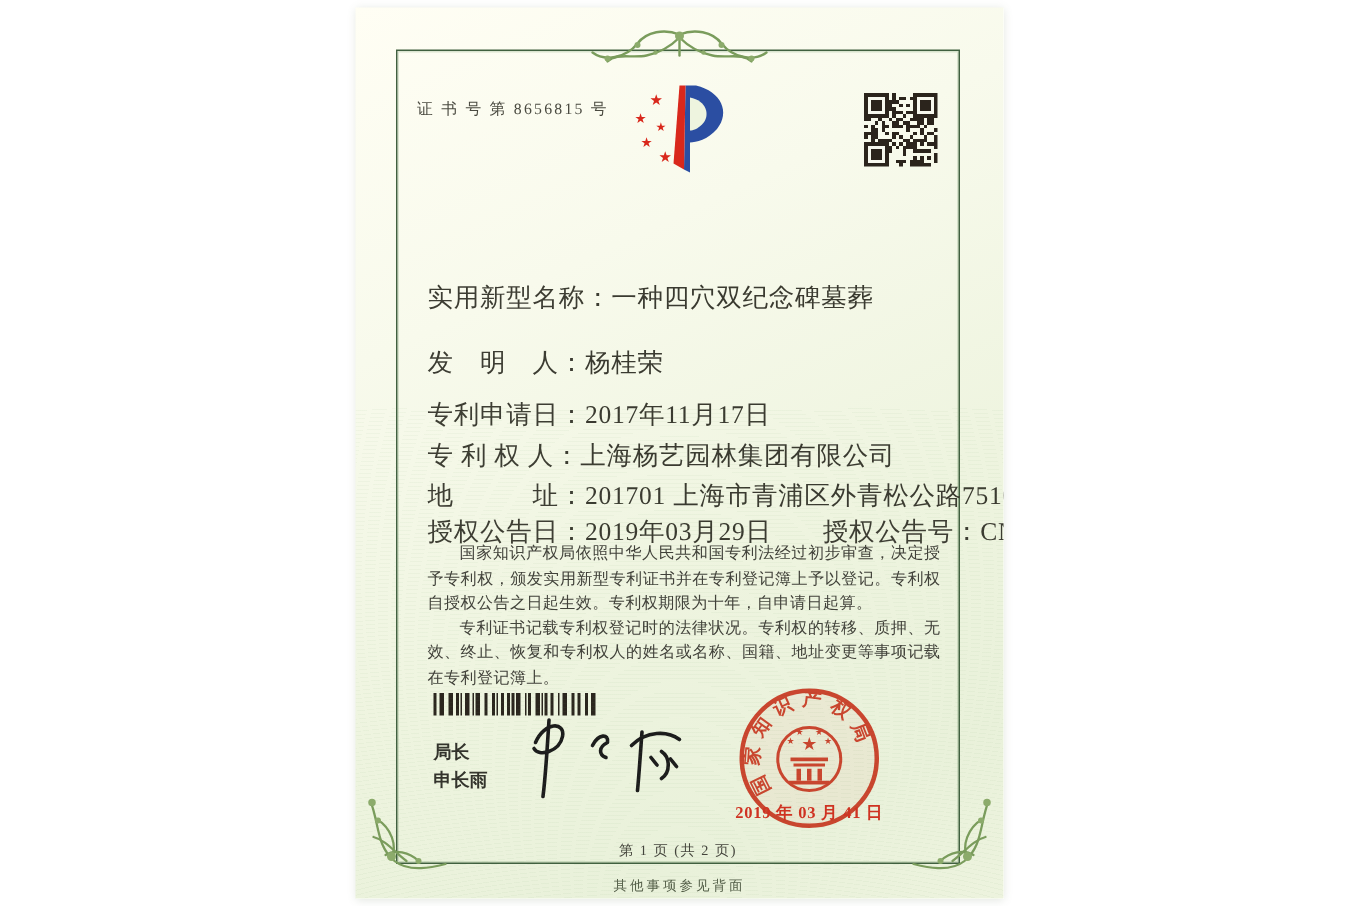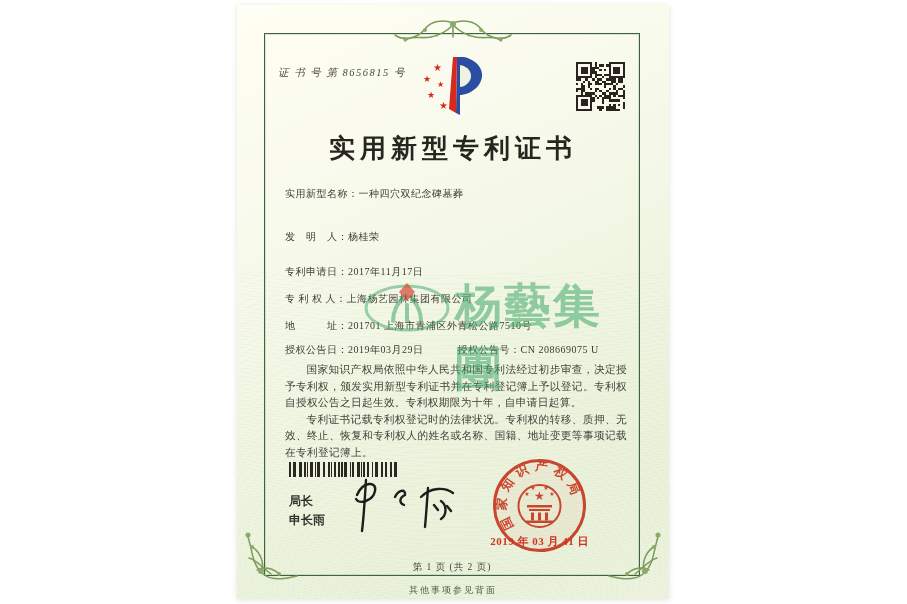--- a/index.html
+++ b/index.html
@@ -17,32 +17,32 @@
     pointer-events:none; }
 
   .frame { position:absolute; left:27px; top:28px; width:376px; height:543px;
     border:1.6px solid #40603f; box-shadow:inset 0 0 0 1px rgba(120,160,110,.25); }
 
   .ornament-top { position:absolute; left:50%; top:12px; transform:translateX(-50%); }
   .flourish { position:absolute; width:58px; height:58px; }
   .flourish.bl { left:6px; top:519px; }
   .flourish.br { right:6px; top:519px; transform:scaleX(-1); }
 
-  .cert-no { position:absolute; left:41px; top:61px; font-size:10.5px; letter-spacing:1.5px; color:#4a4a40;font-style:italic; }
+  .cert-no { position:absolute; left:41px; top:61px; font-size:10.5px; letter-spacing:1.5px; color:#4a4a40; }
 
   
   .logo { position:absolute; left:178px; top:48px; width:80px; height:70px; }
   .logo .star { position:absolute; color:#d9281c; line-height:1; }
 
   .qr { position:absolute; left:339px; top:57px; width:49px; height:49px; }
 
   .title { position:absolute; left:0; top:126px; width:100%; text-align:center;
     font-size:26px; letter-spacing:5px; color:#26261f; font-weight:600; }
 
-  .row { position:absolute; left:48px; font-size:10px; color:#3d3d33; letter-spacing:.5px; white-space:nowrap; }
+  .row { position:absolute; left:48px; font-size:17px; color:#3d3d33; letter-spacing:.5px; white-space:nowrap; }
   .row .lbl { color:#3d3d33; }
   .row .val { color:#3a3a30; }
   .grant { display:flex; gap:34px; }
 
   .body-text { position:absolute; left:48px; top:356px; width:342px;
     font-size:10.7px; line-height:16.6px; color:#41413a; text-align:justify; letter-spacing:.3px; }
   .body-text p { text-indent:2em; }
 
   
   .watermark { position:absolute; left:126px; top:268px; width:285px; height:66px;
@@ -280,21 +280,20 @@
         <rect x="20" y="19" width="1" height="1" fill="#2b241c"></rect>
         <rect x="10" y="20" width="1" height="1" fill="#2b241c"></rect>
         <rect x="13" y="20" width="1" height="1" fill="#2b241c"></rect>
         <rect x="14" y="20" width="1" height="1" fill="#2b241c"></rect>
         <rect x="15" y="20" width="1" height="1" fill="#2b241c"></rect>
         <rect x="16" y="20" width="1" height="1" fill="#2b241c"></rect>
         <rect x="17" y="20" width="1" height="1" fill="#2b241c"></rect>
         <rect x="18" y="20" width="1" height="1" fill="#2b241c"></rect>
       </svg>
 
-    <div class="title">实用新型专利证书</div>
 
     <div class="row" style="top:182px">
       <span class="lbl">实用新型名称：</span><span class="val">一种四穴双纪念碑墓葬</span>
     </div>
     <div class="row" style="top:225px">
       <span class="lbl">发　明　人：</span><span class="val">杨桂荣</span>
     </div>
     <div class="row" style="top:260px">
       <span class="lbl">专利申请日：</span><span class="val">2017年11月17日</span>
     </div>
@@ -311,28 +310,20 @@
       <span>
         <span class="lbl">授权公告号：</span><span class="val">CN 208669075 U</span>
       </span>
     </div>
 
     <div class="body-text">
       <p>国家知识产权局依照中华人民共和国专利法经过初步审查，决定授予专利权，颁发实用新型专利证书并在专利登记簿上予以登记。专利权自授权公告之日起生效。专利权期限为十年，自申请日起算。</p>
       <p>专利证书记载专利权登记时的法律状况。专利权的转移、质押、无效、终止、恢复和专利权人的姓名或名称、国籍、地址变更等事项记载在专利登记簿上。</p>
     </div>
 
-    <div class="watermark">
-      <svg class="wm-logo" width="88" height="52" viewBox="0 0 88 52">
-        <ellipse cx="44" cy="27" rx="41" ry="22" fill="none" stroke="rgba(62,168,104,.5)" stroke-width="3"></ellipse>
-        <path d="M30 40 C30 28 36 22 40 16 M58 40 C58 28 52 22 48 16 M44 40 L44 24" fill="none" stroke="rgba(62,168,104,.55)" stroke-width="4" stroke-linecap="round"></path>
-        <path d="M44 2 L52 11 L44 20 L36 11 Z" fill="rgba(215,70,55,.7)"></path>
-      </svg>
-      <span class="wm-text">杨藝集團</span>
-    </div>
 
     <div class="barcode" id="barcode">
         <i style="width: 2px; margin-right: 2px;"></i>
         <i style="width: 3px; margin-right: 3px;"></i>
         <i style="width: 3px; margin-right: 2px;"></i>
         <i style="width: 2px; margin-right: 1px;"></i>
         <i style="width: 1px; margin-right: 2px;"></i>
         <i style="width: 3px; margin-right: 2px;"></i>
         <i style="width: 1px; margin-right: 1px;"></i>
         <i style="width: 3px; margin-right: 3px;"></i>

